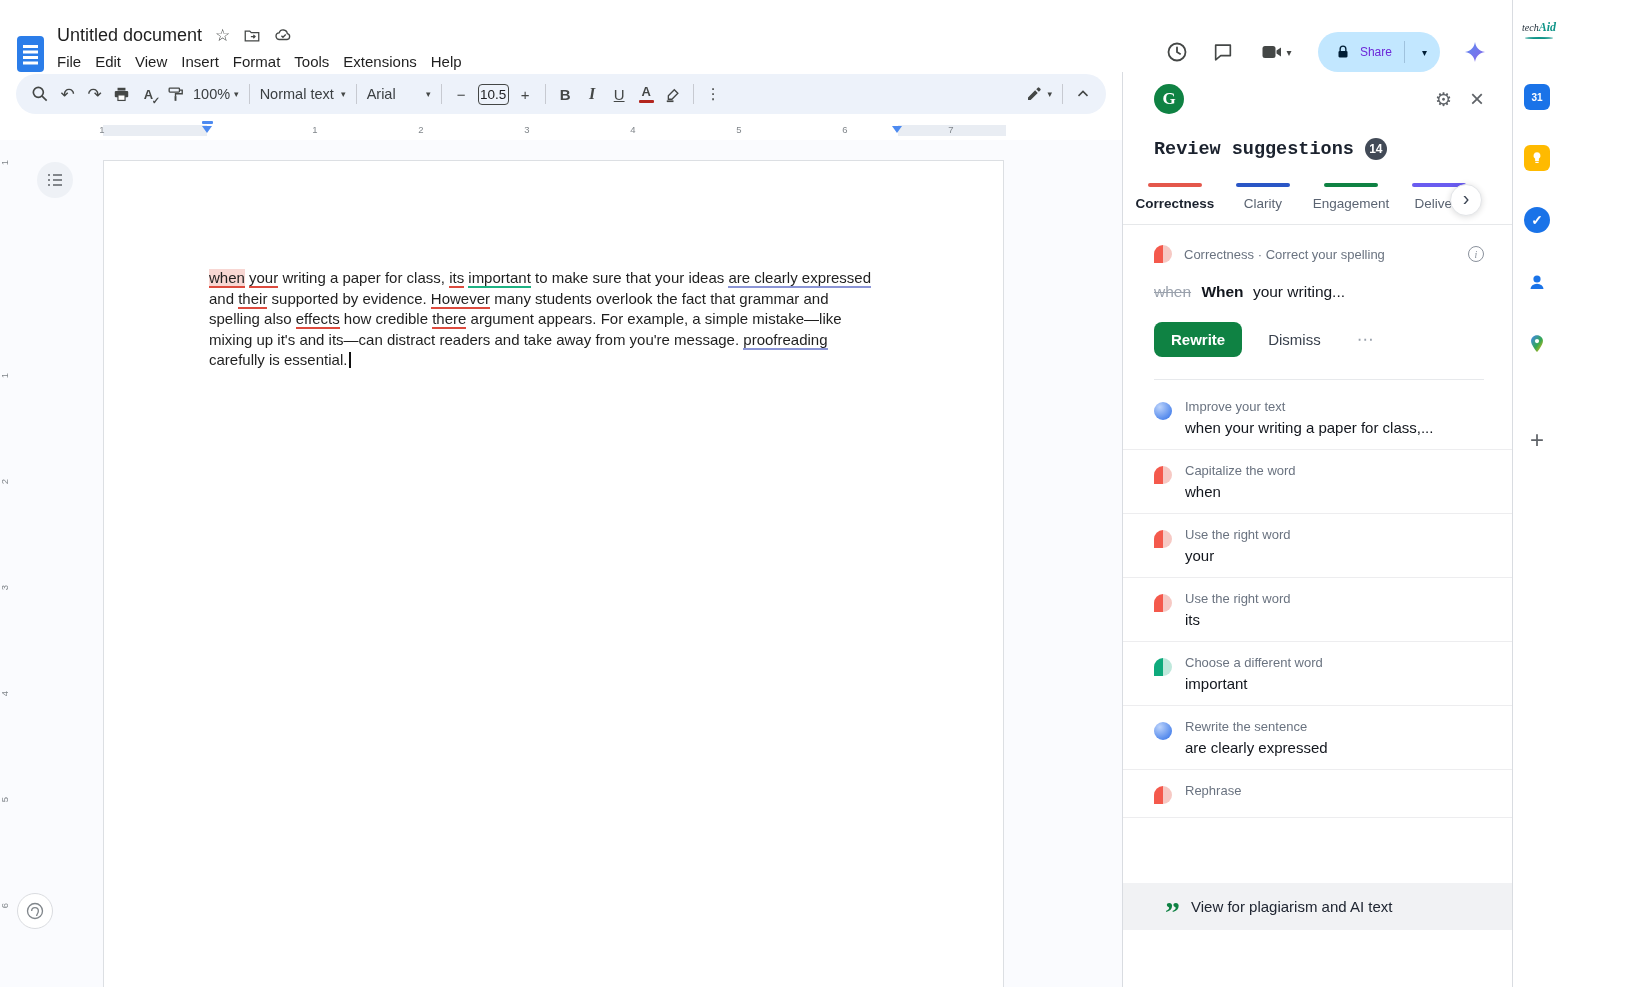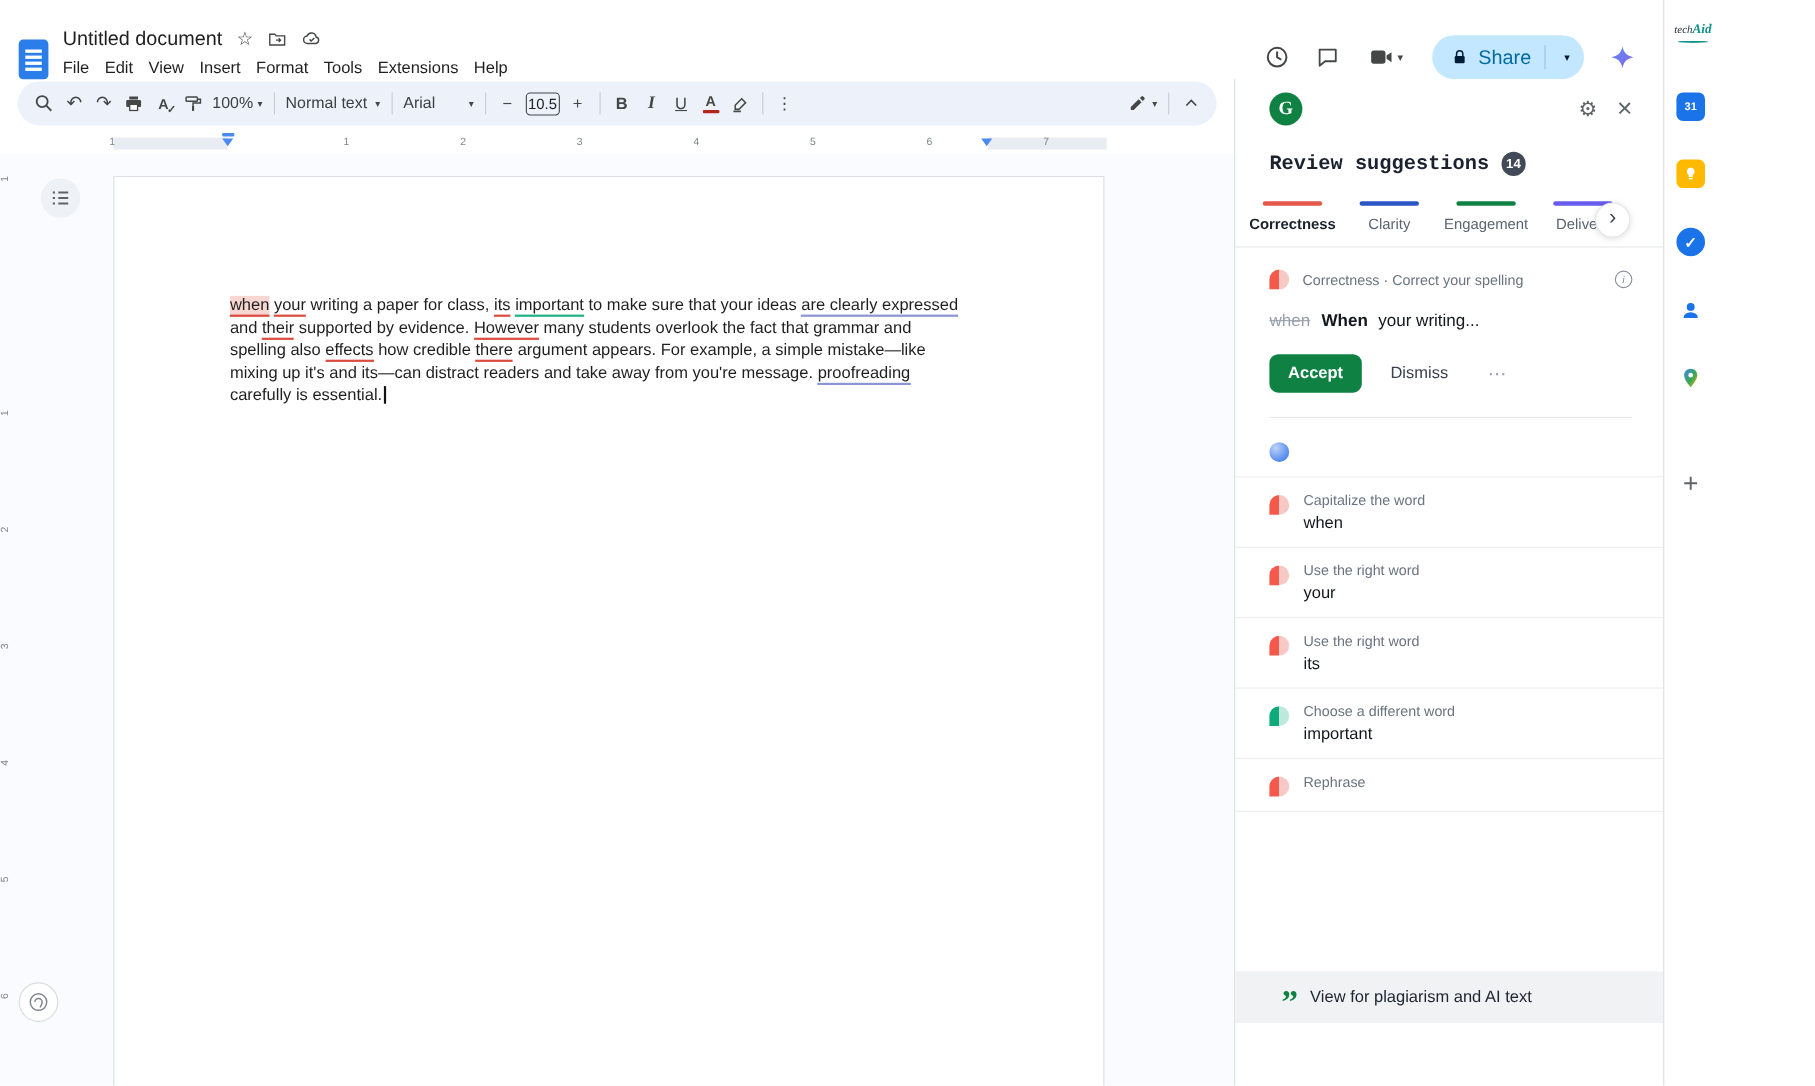--- a/index.html
+++ b/index.html
@@ -18,21 +18,21 @@
 .title-area{display:flex;flex-direction:column;}
 .title-row{display:flex;align-items:center;gap:13px;height:27px;}
 .doc-title{font-size:18px;color:#1f1f1f;}
 .hicon{color:#444746;font-size:17px;line-height:1;}
 .menu-bar{display:flex;margin-left:-7px;margin-top:2px;}
 .menu-item{font-size:15px;padding:2px 7px;border-radius:4px;color:#1f1f1f;cursor:pointer;}
 .header-right{margin-left:auto;display:flex;align-items:center;gap:4px;padding-top:5px;}
 .cbtn{width:42px;height:40px;display:flex;align-items:center;justify-content:center;border-radius:50%;}
 .cam-caret{font-size:10px;color:#444746;margin-left:2px;}
 .share-btn{display:flex;align-items:center;height:40px;background:#c2e7ff;border-radius:20px;padding:0 4px 0 16px;gap:8px;margin:0 10px;}
-.share-label{font-size:18px;font-weight:500;color:#0369a1;}
+.share-label{font-size:12px;font-weight:500;color:#6d28d9;}
 .share-sep{width:1px;height:22px;background:#9fc2dd;margin-left:4px;}
 .share-caret{padding:0 9px;color:#001d35;font-size:10px;}
 
 
 .content{flex:1;display:flex;min-height:0;}
 .docs-area{width:1122px;display:flex;flex-direction:column;min-height:0;}
 
 
 .toolbar{height:40px;background:#edf2fa;border-radius:21px;margin:2px 16px 6px;display:flex;align-items:center;padding:0 10px;flex:none;}
 .tbtn{height:30px;min-width:27px;display:flex;align-items:center;justify-content:center;border-radius:4px;color:#444746;font-size:15px;padding:0 4px;gap:4px;}
@@ -369,29 +369,33 @@
           <span class="gi correctness-pin"></span>
           <span class="g-cat">Correctness · Correct your spelling</span>
           <span class="g-info">i</span>
         </div>
         <div class="g-sentence">
           <span class="g-old">when</span>
           <span class="g-new">When</span>
           <span class="g-rest">your writing...</span>
         </div>
         <div class="g-actions">
-          <button class="accept">Accept</button>
+          <button class="accept">Rewrite</button>
           <button class="dismiss">Dismiss</button>
           <span class="g-more">⋯</span>
         </div>
         <div class="g-divider"></div>
       </div>
       <div class="g-list">
           <div class="g-item">
             <span class="gi gemini-orb"></span>
+            <div>
+              <div class="g-item-cat">Improve your text</div>
+              <div class="g-item-main">when your writing a paper for class,...</div>
+            </div>
           </div>
           <div class="g-item">
             <span class="gi correctness-pin"></span>
             <div>
               <div class="g-item-cat">Capitalize the word</div>
               <div class="g-item-main">when</div>
             </div>
           </div>
           <div class="g-item">
             <span class="gi correctness-pin"></span>
@@ -405,20 +409,27 @@
             <div>
               <div class="g-item-cat">Use the right word</div>
               <div class="g-item-main">its</div>
             </div>
           </div>
           <div class="g-item">
             <span class="gi engagement-pin"></span>
             <div>
               <div class="g-item-cat">Choose a different word</div>
               <div class="g-item-main">important</div>
+            </div>
+          </div>
+          <div class="g-item">
+            <span class="gi gemini-orb"></span>
+            <div>
+              <div class="g-item-cat">Rewrite the sentence</div>
+              <div class="g-item-main">are clearly expressed</div>
             </div>
           </div>
           <div class="g-item">
             <span class="gi correctness-pin"></span>
             <div>
               <div class="g-item-cat">Rephrase</div>
             </div>
           </div>
         </div>
       <div class="g-footer">

